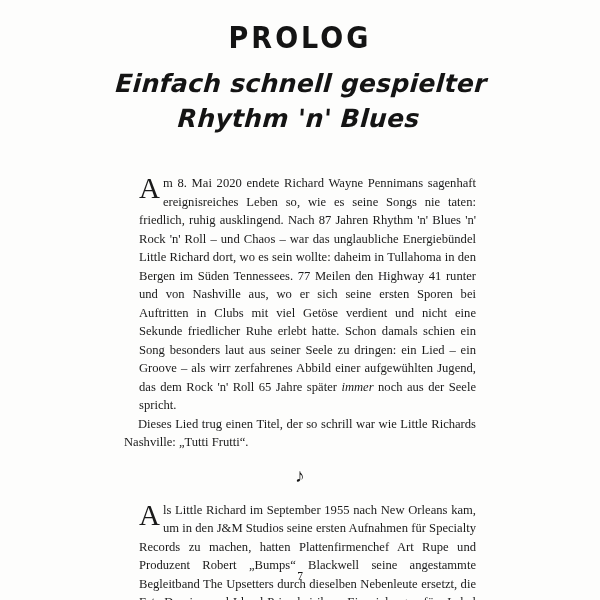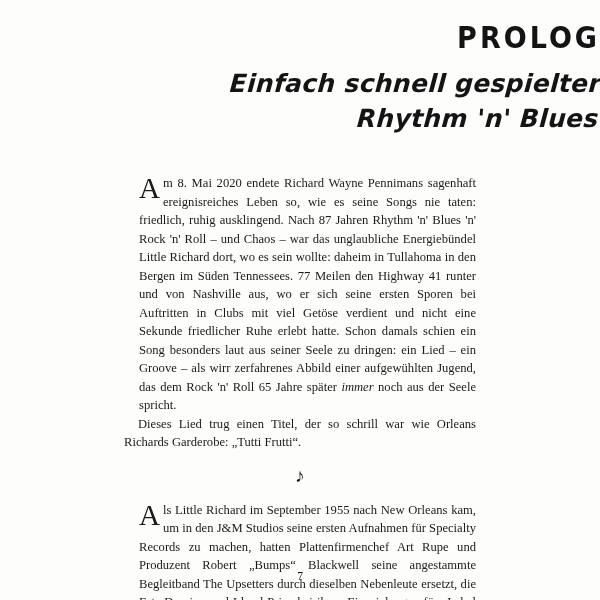--- a/index.html
+++ b/index.html
@@ -16,21 +16,21 @@
   }
   .page {
     position: relative;
     width: 600px;
     height: 600px;
     box-sizing: border-box;
     padding: 0;
     background: #fdfdfc;
   }
   .chapter-head {
-    text-align: right;
+    text-align: center;
     padding-top: 22px;
   }
   .prolog {
     font-family: "DejaVu Sans", sans-serif;
     font-weight: bold;
     font-size: 27px;
     letter-spacing: 3px;
     color: #141414;
     transform: scaleY(1.12);
     display: inline-block;
@@ -107,21 +107,21 @@
     <div class="title-script">
       <span class="title-line">Einfach schnell gespielter</span>
       <span class="title-line">Rhythm 'n' Blues</span>
     </div>
   </div>
 
   <div class="body-col">
 
     <p class="para first"><span>Am 8. Mai 2020 endete Richard Wayne Pennimans sagenhaft ereignisreiches Leben so, wie es seine Songs nie taten: friedlich, ruhig ausklingend. Nach 87 Jahren Rhythm 'n' Blues 'n' Rock 'n' Roll – und Chaos – war das unglaubliche Energiebündel Little Richard dort, wo es sein wollte: daheim in Tullahoma in den Bergen im Süden Tennessees. 77 Meilen den Highway 41 runter und von Nashville aus, wo er sich seine ersten Sporen bei Auftritten in Clubs mit viel Getöse verdient und nicht eine Sekunde friedlicher Ruhe erlebt hatte. Schon damals schien ein Song besonders laut aus seiner Seele zu dringen: ein Lied – ein Groove – als wirr zerfahrenes Abbild einer aufgewühlten Jugend, das dem Rock 'n' Roll 65 Jahre später </span><em class="ital">immer</em><span> noch aus der Seele spricht.</span></p>
 
-    <p class="para">Dieses Lied trug einen Titel, der so schrill war wie Orleans Richards Garderobe: „Tutti Frutti“.</p>
+    <p class="para">Dieses Lied trug einen Titel, der so schrill war wie Little Richards Nashville: „Tutti Frutti“.</p>
 
     <div class="note-divider">♪</div>
     <div class="gap-after-divider"></div>
 
     <p class="para first">Als Little Richard im September 1955 nach New Orleans kam, um in den J&amp;M Studios seine ersten Aufnahmen für Specialty Records zu machen, hatten Plattenfirmenchef Art Rupe und Produzent Robert „Bumps“ Blackwell seine angestammte Begleitband The Upsetters durch dieselben Nebenleute ersetzt, die Fats Domino und Lloyd Price bei ihren Einspielungen fürs Label zur Seite standen.</p>
 
   </div>
 
   <div class="folio">7</div>
 

